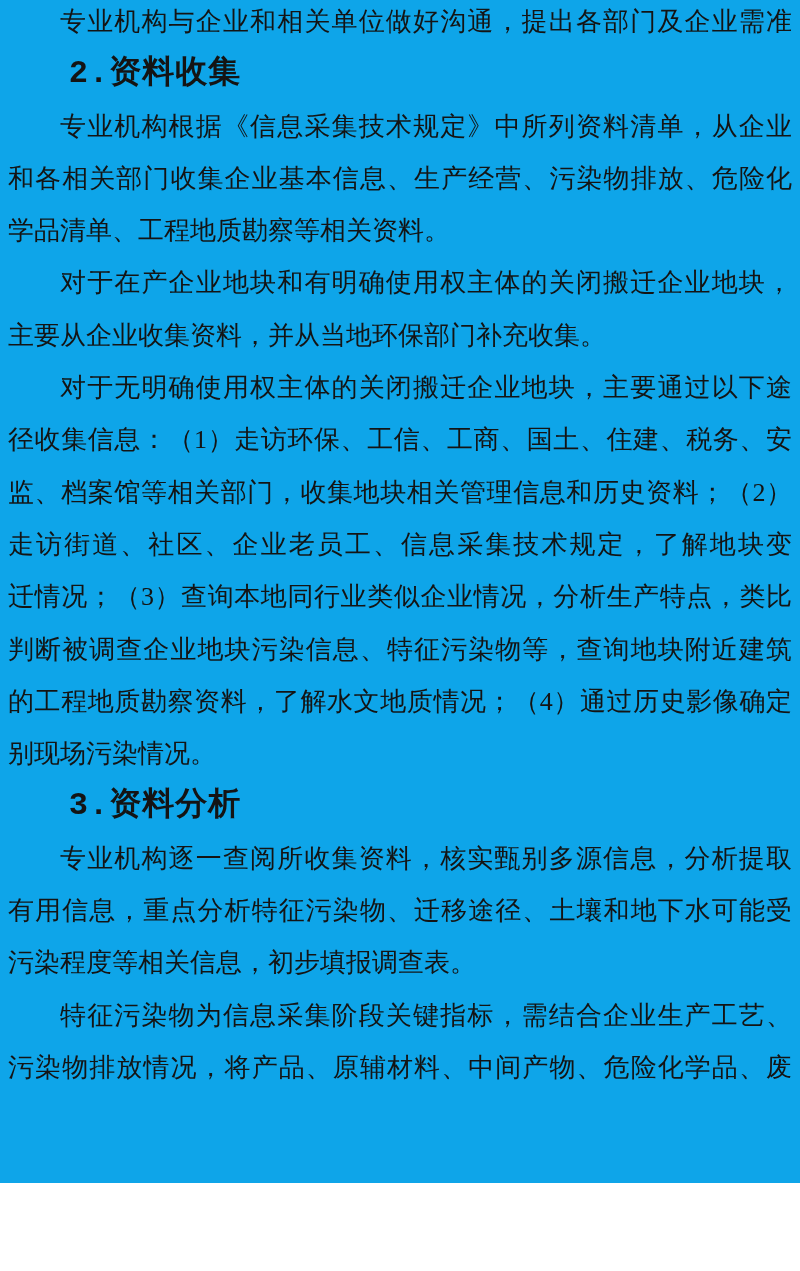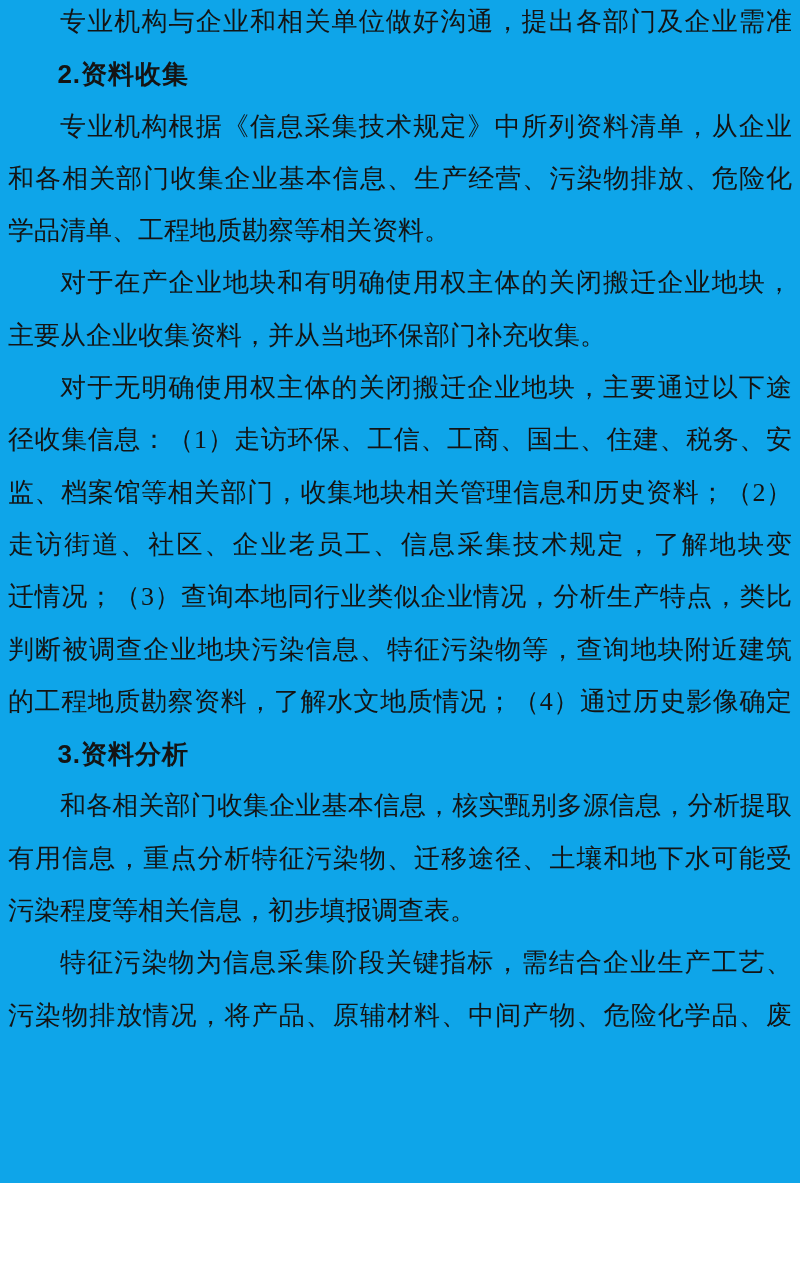--- a/index.html
+++ b/index.html
@@ -36,23 +36,23 @@
     text-justify: inter-ideograph;
     overflow: hidden;
   }
   .line.endline {
     text-align: left;
   }
   .line.indent {
     text-indent: 2em;
   }
   .line.heading {
-    font-family: Liberation Sans, sans-serif;
+    font-family: Liberation Mono, monospace;
     font-weight: bold;
-    font-size: 26px;
+    font-size: 32px;
     text-indent: 1.9em;
     letter-spacing: 1px;
   }
   .footer-page-number {
     position: absolute;
     right: 10px;
     top: 1238px;
     height: 30px;
     line-height: 30px;
     font-size: 24px;
@@ -73,21 +73,22 @@
       <div class="line endline">学品清单、工程地质勘察等相关资料。</div>
       <div class="line fill indent">对于在产企业地块和有明确使用权主体的关闭搬迁企业地块，</div>
       <div class="line endline">主要从企业收集资料，并从当地环保部门补充收集。</div>
       <div class="line fill indent">对于无明确使用权主体的关闭搬迁企业地块，主要通过以下途</div>
       <div class="line fill">径收集信息：（1）走访环保、工信、工商、国土、住建、税务、安</div>
       <div class="line fill">监、档案馆等相关部门，收集地块相关管理信息和历史资料；（2）</div>
       <div class="line fill">走访街道、社区、企业老员工、信息采集技术规定，了解地块变</div>
       <div class="line fill">迁情况；（3）查询本地同行业类似企业情况，分析生产特点，类比</div>
       <div class="line fill">判断被调查企业地块污染信息、特征污染物等，查询地块附近建筑</div>
       <div class="line fill">的工程地质勘察资料，了解水文地质情况；（4）通过历史影像确定</div>
+      <div class="line endline">别现场污染情况。</div>
       <div class="line heading">3.资料分析</div>
-      <div class="line fill indent">和各相关部门收集企业基本信息，核实甄别多源信息，分析提取</div>
+      <div class="line fill indent">专业机构逐一查阅所收集资料，核实甄别多源信息，分析提取</div>
       <div class="line fill">有用信息，重点分析特征污染物、迁移途径、土壤和地下水可能受</div>
       <div class="line endline">污染程度等相关信息，初步填报调查表。</div>
       <div class="line fill indent">特征污染物为信息采集阶段关键指标，需结合企业生产工艺、</div>
       <div class="line fill">污染物排放情况，将产品、原辅材料、中间产物、危险化学品、废</div>
     </div>
   <div class="footer-page-number">— 7 —</div>
 </div>
 
 </body></html>

